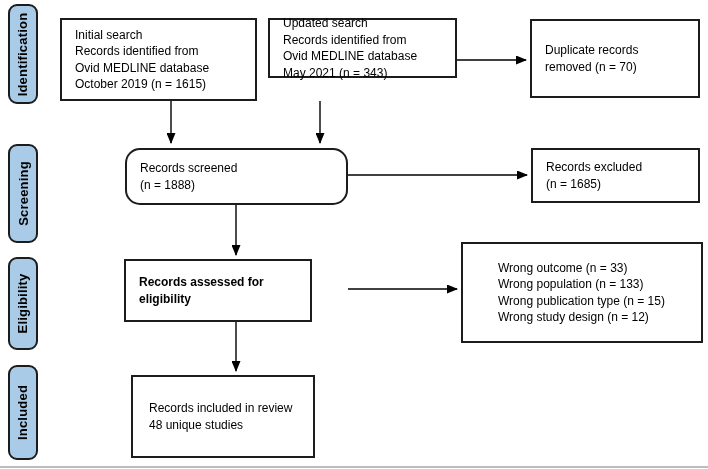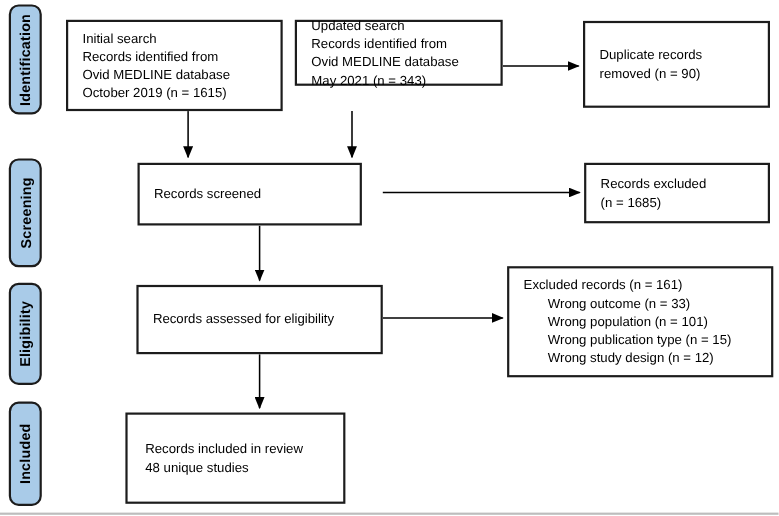--- a/index.html
+++ b/index.html
@@ -54,25 +54,25 @@
     font-size: 12px;
     line-height: 16.5px;
     display: flex;
     flex-direction: column;
     justify-content: center;
     padding: 6px 6px 6px 13px;
   }
   .box-initial-search   { left: 60px;  top: 18px;  width: 197px; height: 83px;  }
   .box-updated-search   { left: 268px; top: 18px;  width: 189px; height: 60px;  }
   .box-duplicates       { left: 530px; top: 19px;  width: 170px; height: 79px;  }
-  .box-screened         { left: 125px; top: 148px; width: 204px; height: 57px;  }
+  .box-screened         { left: 125px; top: 148px; width: 223px; height: 57px; border-radius: 15px;  }
   .box-excluded-simple  { left: 531px; top: 148px; width: 169px; height: 55px;  }
-  .box-assessed         { left: 124px; top: 259px; width: 224px; height: 63px;  }
+  .box-assessed         { left: 124px; top: 259px; width: 188px; height: 63px; font-weight: bold;  }
   .box-excluded-reasons { left: 461px; top: 242px; width: 242px; height: 101px; }
-  .box-included         { left: 114px; top: 375px; width: 200px; height: 83px; padding-left: 16px;  }
+  .box-included         { left: 131px; top: 375px; width: 184px; height: 83px; padding-left: 16px;  }
 
   .box .indent { margin-left: 22px; }
 
   
   svg.arrows {
     position: absolute;
     inset: 0;
     width: 708px;
     height: 469px;
     pointer-events: none;
@@ -120,40 +120,40 @@
 
   <div class="box box-updated-search">
     <div>Updated search</div>
     <div>Records identified from</div>
     <div>Ovid MEDLINE database</div>
     <div>May 2021 (n = 343)</div>
   </div>
 
   <div class="box box-duplicates">
     <div>Duplicate records</div>
-    <div>removed (n = 90)</div>
+    <div>removed (n = 70)</div>
   </div>
 
   <div class="box box-screened">
     <div>Records screened</div>
+    <div>(n = 1888)</div>
   </div>
 
   <div class="box box-excluded-simple">
     <div>Records excluded</div>
     <div>(n = 1685)</div>
   </div>
 
   <div class="box box-assessed">
     <div>Records assessed for eligibility</div>
   </div>
 
   <div class="box box-excluded-reasons">
-    <div>Excluded records (n = 161)</div>
     <div class="indent">Wrong outcome (n = 33)</div>
-    <div class="indent">Wrong population (n = 101)</div>
+    <div class="indent">Wrong population (n = 133)</div>
     <div class="indent">Wrong publication type (n = 15)</div>
     <div class="indent">Wrong study design (n = 12)</div>
   </div>
 
   <div class="box box-included">
     <div>Records included in review</div>
     <div>48 unique studies</div>
   </div>
 
   <div class="bottom-rule"></div>

